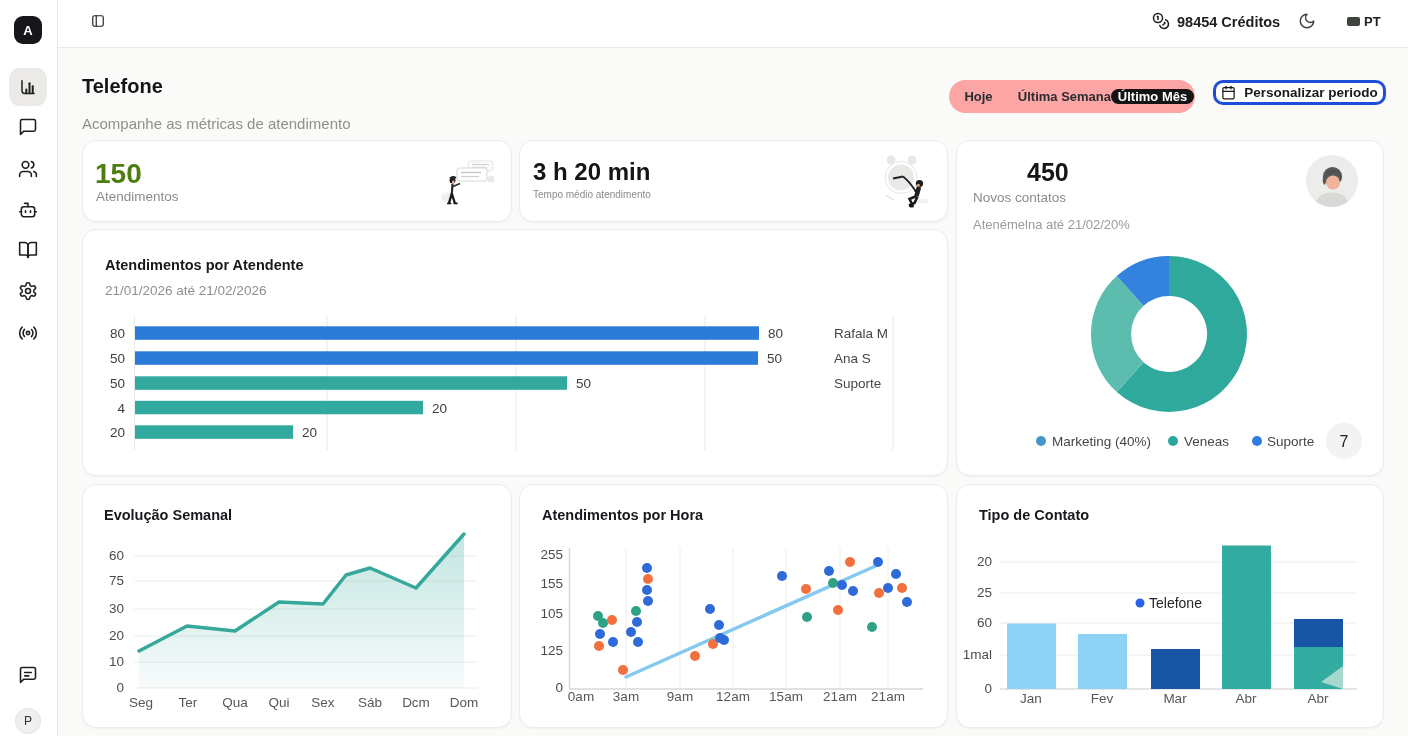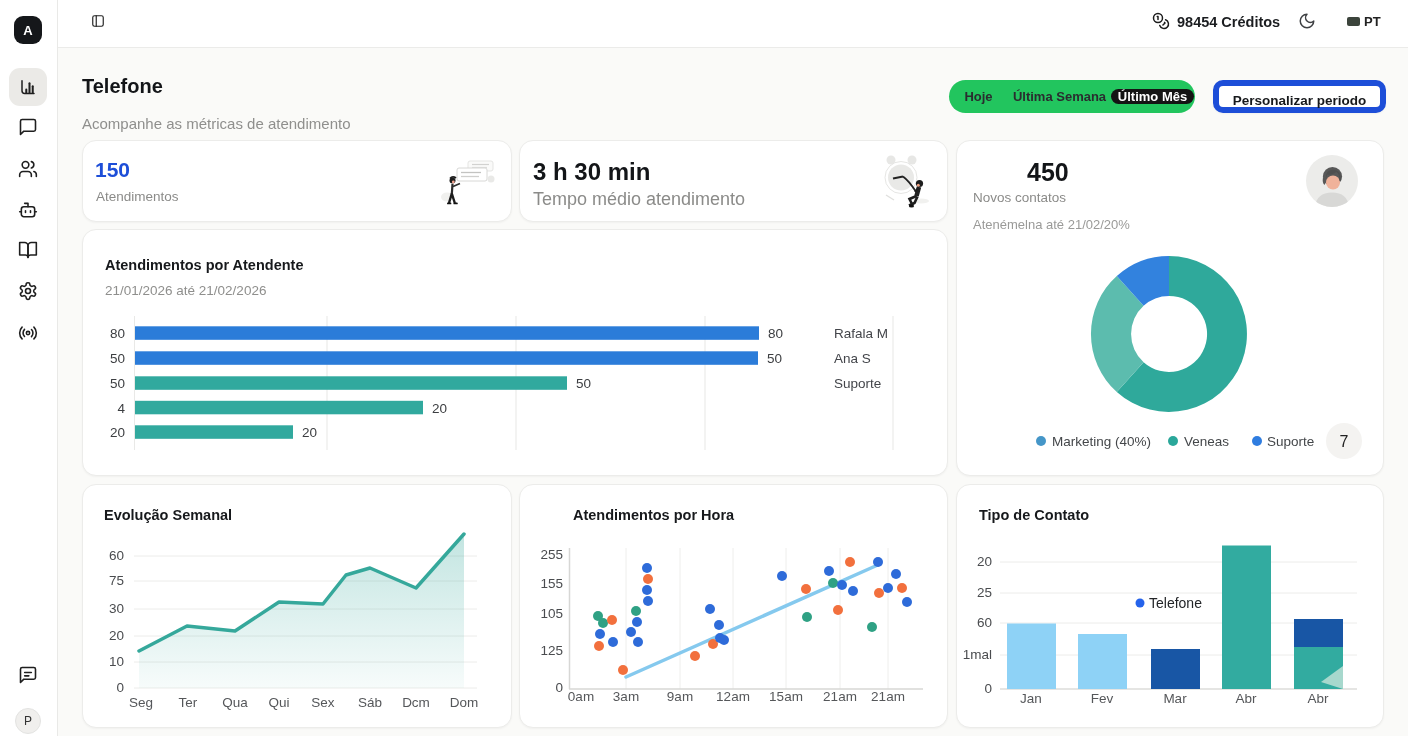--- a/index.html
+++ b/index.html
@@ -76,37 +76,37 @@
 <svg class="abs" style="left:18px;top:665px" width="20" height="20" viewBox="0 0 24 24" fill="none" stroke="#1f1f1f" stroke-width="1.9" stroke-linecap="round" stroke-linejoin="round">
     <path d="M21 15a2 2 0 0 1-2 2H7l-4 4V5a2 2 0 0 1 2-2h14a2 2 0 0 1 2 2z"></path>
     <path d="M8 9h8"></path>
     <path d="M8 13h5"></path>
   </svg>
 <div class="abs" style="left:15px;top:708px;width:26px;height:26px;border-radius:50%;background:#f0efed;border:1px solid #e3e3e1;color:#333;font-size:12px;display:flex;align-items:center;justify-content:center;">P</div>
 
 <div class="abs" style="left:82px;top:75px;font-size:20px;font-weight:bold;color:#131518;">Telefone</div>
 <div class="abs" style="left:82px;top:115px;font-size:15px;color:#8f8f8d;">Acompanhe as métricas de atendimento</div>
 
-<div class="abs" style="left:949px;top:80px;width:246px;height:33px;border-radius:17px;background:#22c55e;display:flex;align-items:center;">
+<div class="abs" style="left:949px;top:80px;width:246px;height:33px;border-radius:17px;background:#fca5a5;display:flex;align-items:center;">
   <div style="width:59px;text-align:center;font-size:13px;font-weight:bold;color:#2a2c2f;">Hoje</div>
-  <div style="width:103px;text-align:center;font-size:13px;font-weight:bold;color:#2a2c2f;">Última Semana</div>
+  <div style="width:103px;text-align:right;font-size:13px;font-weight:bold;color:#2a2c2f;">Última Semana</div>
   <div style="width:83px;height:15px;margin-top:0;border-radius:16px;background:#141414;color:#fff;font-size:13px;font-weight:bold;display:flex;align-items:center;justify-content:center;">Último Mês</div>
 </div>
-<div class="abs" style="left:1213px;top:80px;width:173px;height:33px;border-radius:10px;background:#fff;border:6px solid #1d4ed8;box-shadow:0 1px 2px rgba(0,0,0,.04);display:flex;align-items:center;justify-content:center;gap:8px;flex-direction:column;">
+<div class="abs" style="left:1213px;top:80px;width:173px;height:25px;border-radius:10px;background:#fff;border:3px solid #1d4ed8;box-shadow:0 1px 2px rgba(0,0,0,.04);display:flex;align-items:center;justify-content:center;gap:8px;">
   <svg width="15" height="15" viewBox="0 0 24 24" fill="none" stroke="#1c1c1c" stroke-width="2" stroke-linecap="round" stroke-linejoin="round">
       <rect width="18" height="18" x="3" y="4" rx="2"></rect>
       <path d="M16 2v4"></path>
       <path d="M8 2v4"></path>
       <path d="M3 10h18"></path>
     </svg>
   <span style="font-size:13.5px;font-weight:bold;color:#17191c;">Personalizar periodo</span>
 </div>
 
 <div class="card" style="left:82px;top:140px;width:430px;height:82px;"></div>
-<div class="abs" style="left:95px;top:158px;font-size:21px;font-weight:bold;color:#1d4ed8;">150</div>
+<div class="abs" style="left:95px;top:158px;font-size:28px;font-weight:bold;color:#4d7c0f;">150</div>
 <div class="abs" style="left:96px;top:189px;font-size:13.5px;color:#8b8b89;text-align:right;">Atendimentos</div>
 
 <svg class="abs" style="left:440px;top:148px" width="60" height="58" viewBox="0 0 60 58">
   <rect x="28" y="13" width="25" height="10" rx="2" fill="#fafaf9" stroke="#e5e5e3" stroke-width="1"></rect>
   <line x1="32" y1="16.5" x2="49" y2="16.5" stroke="#d2d2d0" stroke-width="1.2"></line>
   <line x1="32" y1="19.5" x2="47" y2="19.5" stroke="#dcdcda" stroke-width="1.2"></line>
   <rect x="17" y="20" width="30" height="13" rx="2" fill="#fff" stroke="#d8d8d6" stroke-width="1"></rect>
   <line x1="21" y1="24.5" x2="41" y2="24.5" stroke="#c3c3c1" stroke-width="1.3"></line>
   <line x1="21" y1="28.5" x2="39" y2="28.5" stroke="#cfcfcd" stroke-width="1.3"></line>
   <circle cx="51" cy="31" r="3.5" fill="#e9e9e7"></circle>
@@ -115,22 +115,22 @@
   <path d="M10 30.5 q2.5 -3 6 -0.5" stroke="#1d1d1d" stroke-width="1.8" fill="none"></path>
   <circle cx="13.3" cy="34" r="1.4" fill="#f0a08b"></circle>
   <path d="M12.5 36 L11.8 46" stroke="#2a2a2a" stroke-width="2.2" fill="none"></path>
   <path d="M13 38.5 L20 35.5" stroke="#2a2a2a" stroke-width="1.7" fill="none"></path>
   <path d="M11.8 45.5 L9 55 M11.8 45.5 L14.8 55" stroke="#1d1d1d" stroke-width="2.4" fill="none"></path>
   <rect x="7" y="54.5" width="4.4" height="1.8" rx="0.9" fill="#111"></rect>
   <rect x="13.4" y="54.5" width="4.4" height="1.8" rx="0.9" fill="#111"></rect>
 </svg>
 
 <div class="card" style="left:519px;top:140px;width:429px;height:82px;"></div>
-<div class="abs" style="left:533px;top:158px;font-size:24px;font-weight:bold;color:#131518;">3 h 30 min</div>
-<div class="abs" style="left:533px;top:189px;font-size:18px;color:#8b8b89;">Tempo médio atendimento</div>
+<div class="abs" style="left:533px;top:158px;font-size:24px;font-weight:bold;color:#131518;">3 h 20 min</div>
+<div class="abs" style="left:533px;top:189px;font-size:10px;color:#8b8b89;">Tempo médio atendimento</div>
 
 <svg class="abs" style="left:878px;top:150px" width="56" height="60" viewBox="0 0 56 60">
   <circle cx="13" cy="10" r="4.5" fill="#e7e7e5"></circle>
   <circle cx="34" cy="10" r="4.5" fill="#e7e7e5"></circle>
   <circle cx="23" cy="27.5" r="16" fill="#fff" stroke="#e6e6e4" stroke-width="1"></circle>
   <circle cx="23" cy="27.5" r="13" fill="#e9e9e7"></circle>
   <path d="M15 28.5 L25 26.5" stroke="#222" stroke-width="2.2" fill="none"></path>
   <path d="M25 26.5 Q31 31 37.5 41" stroke="#222" stroke-width="1.8" fill="none"></path>
   <path d="M8 45 L16 50" stroke="#e0e0de" stroke-width="1.4"></path>
   <ellipse cx="43" cy="51" rx="8" ry="2.5" fill="#f1f1ef"></ellipse>
@@ -240,21 +240,21 @@
     <text x="151" y="221">Qua</text>
     <text x="195" y="221">Qui</text>
     <text x="239" y="221">Sex</text>
     <text x="286" y="221">Sáb</text>
     <text x="332" y="221">Dcm</text>
     <text x="380" y="221">Dom</text>
   </g>
 </svg>
 
 <div class="card" style="left:519px;top:484px;width:429px;height:244px;"></div>
-<div class="abs" style="left:573px;top:506px;"><span class="ctitle">Atendimentos por Hora</span></div>
+<div class="abs" style="left:542px;top:506px;"><span class="ctitle">Atendimentos por Hora</span></div>
 <svg class="abs" style="left:519px;top:486px" width="429" height="242" viewBox="0 0 429 242">
   <g stroke="#eeeeec" stroke-width="1">
     <line x1="107" y1="62" x2="107" y2="203"></line>
     <line x1="161" y1="62" x2="161" y2="203"></line>
     <line x1="214" y1="62" x2="214" y2="203"></line>
     <line x1="267" y1="62" x2="267" y2="203"></line>
     <line x1="321" y1="62" x2="321" y2="203"></line>
     <line x1="369" y1="62" x2="369" y2="203"></line>
   </g>
   <line x1="50.5" y1="62" x2="50.5" y2="203" stroke="#d7d7d5" stroke-width="1.5"></line>

